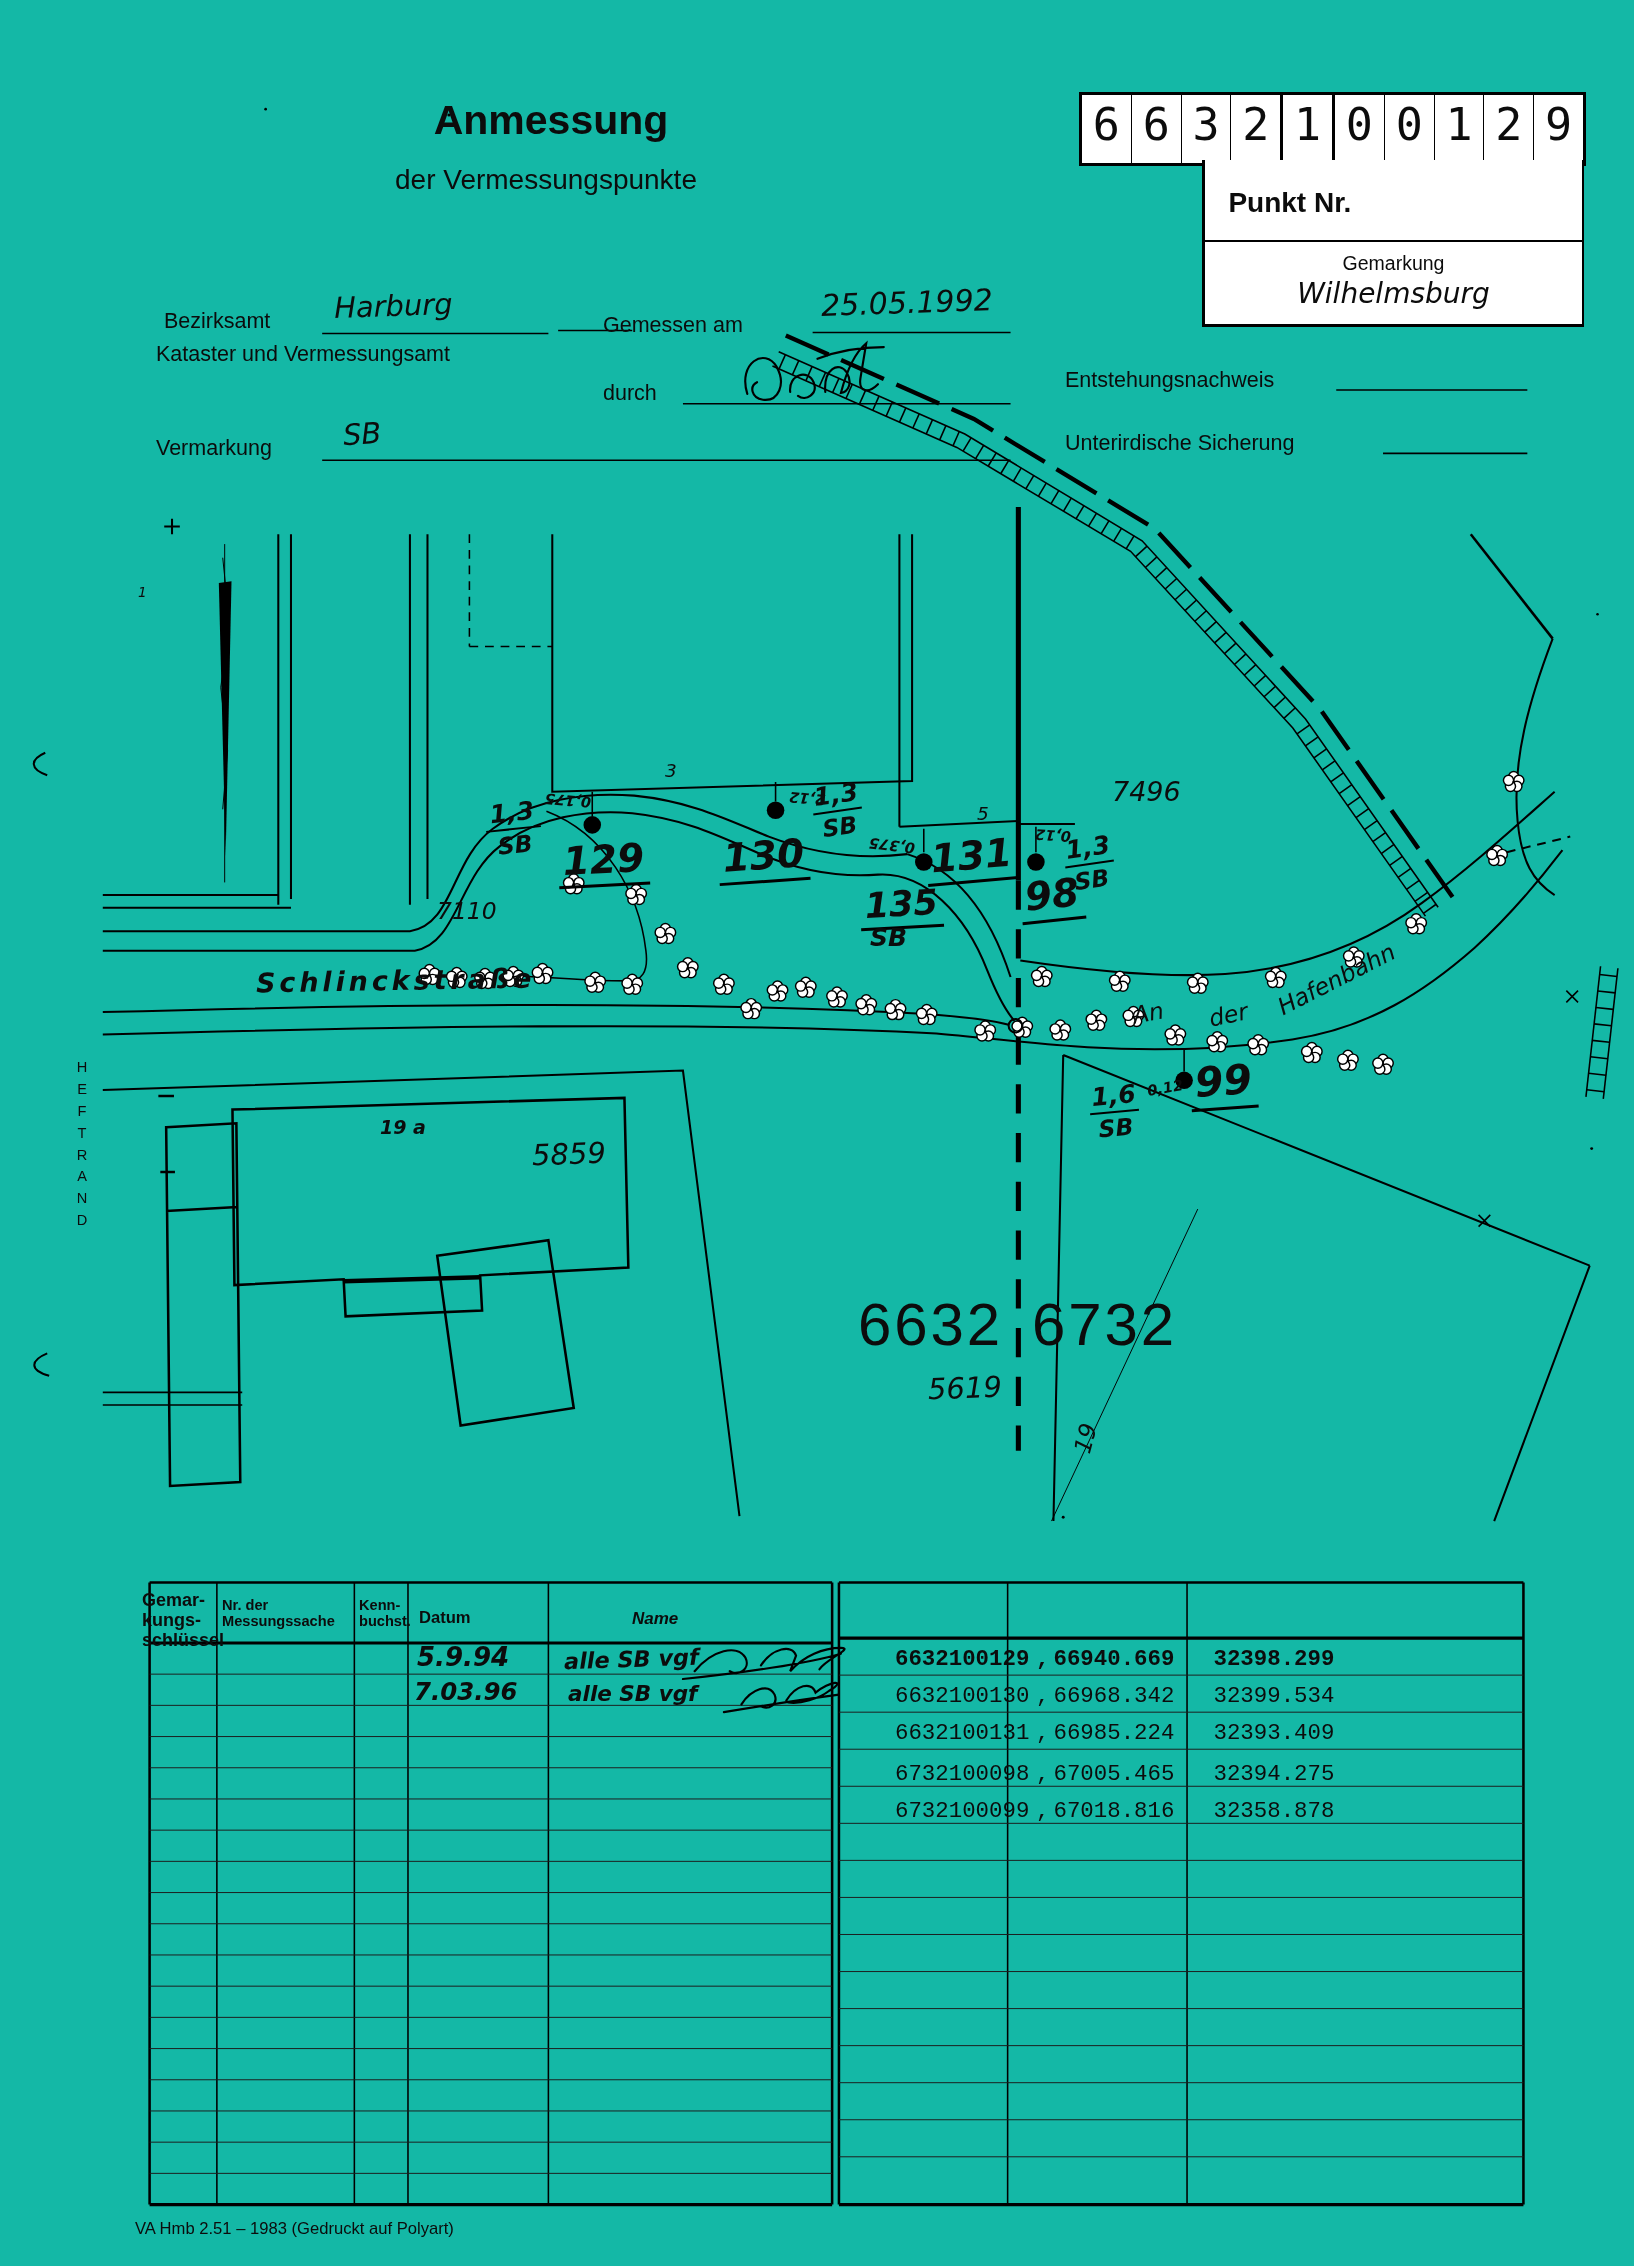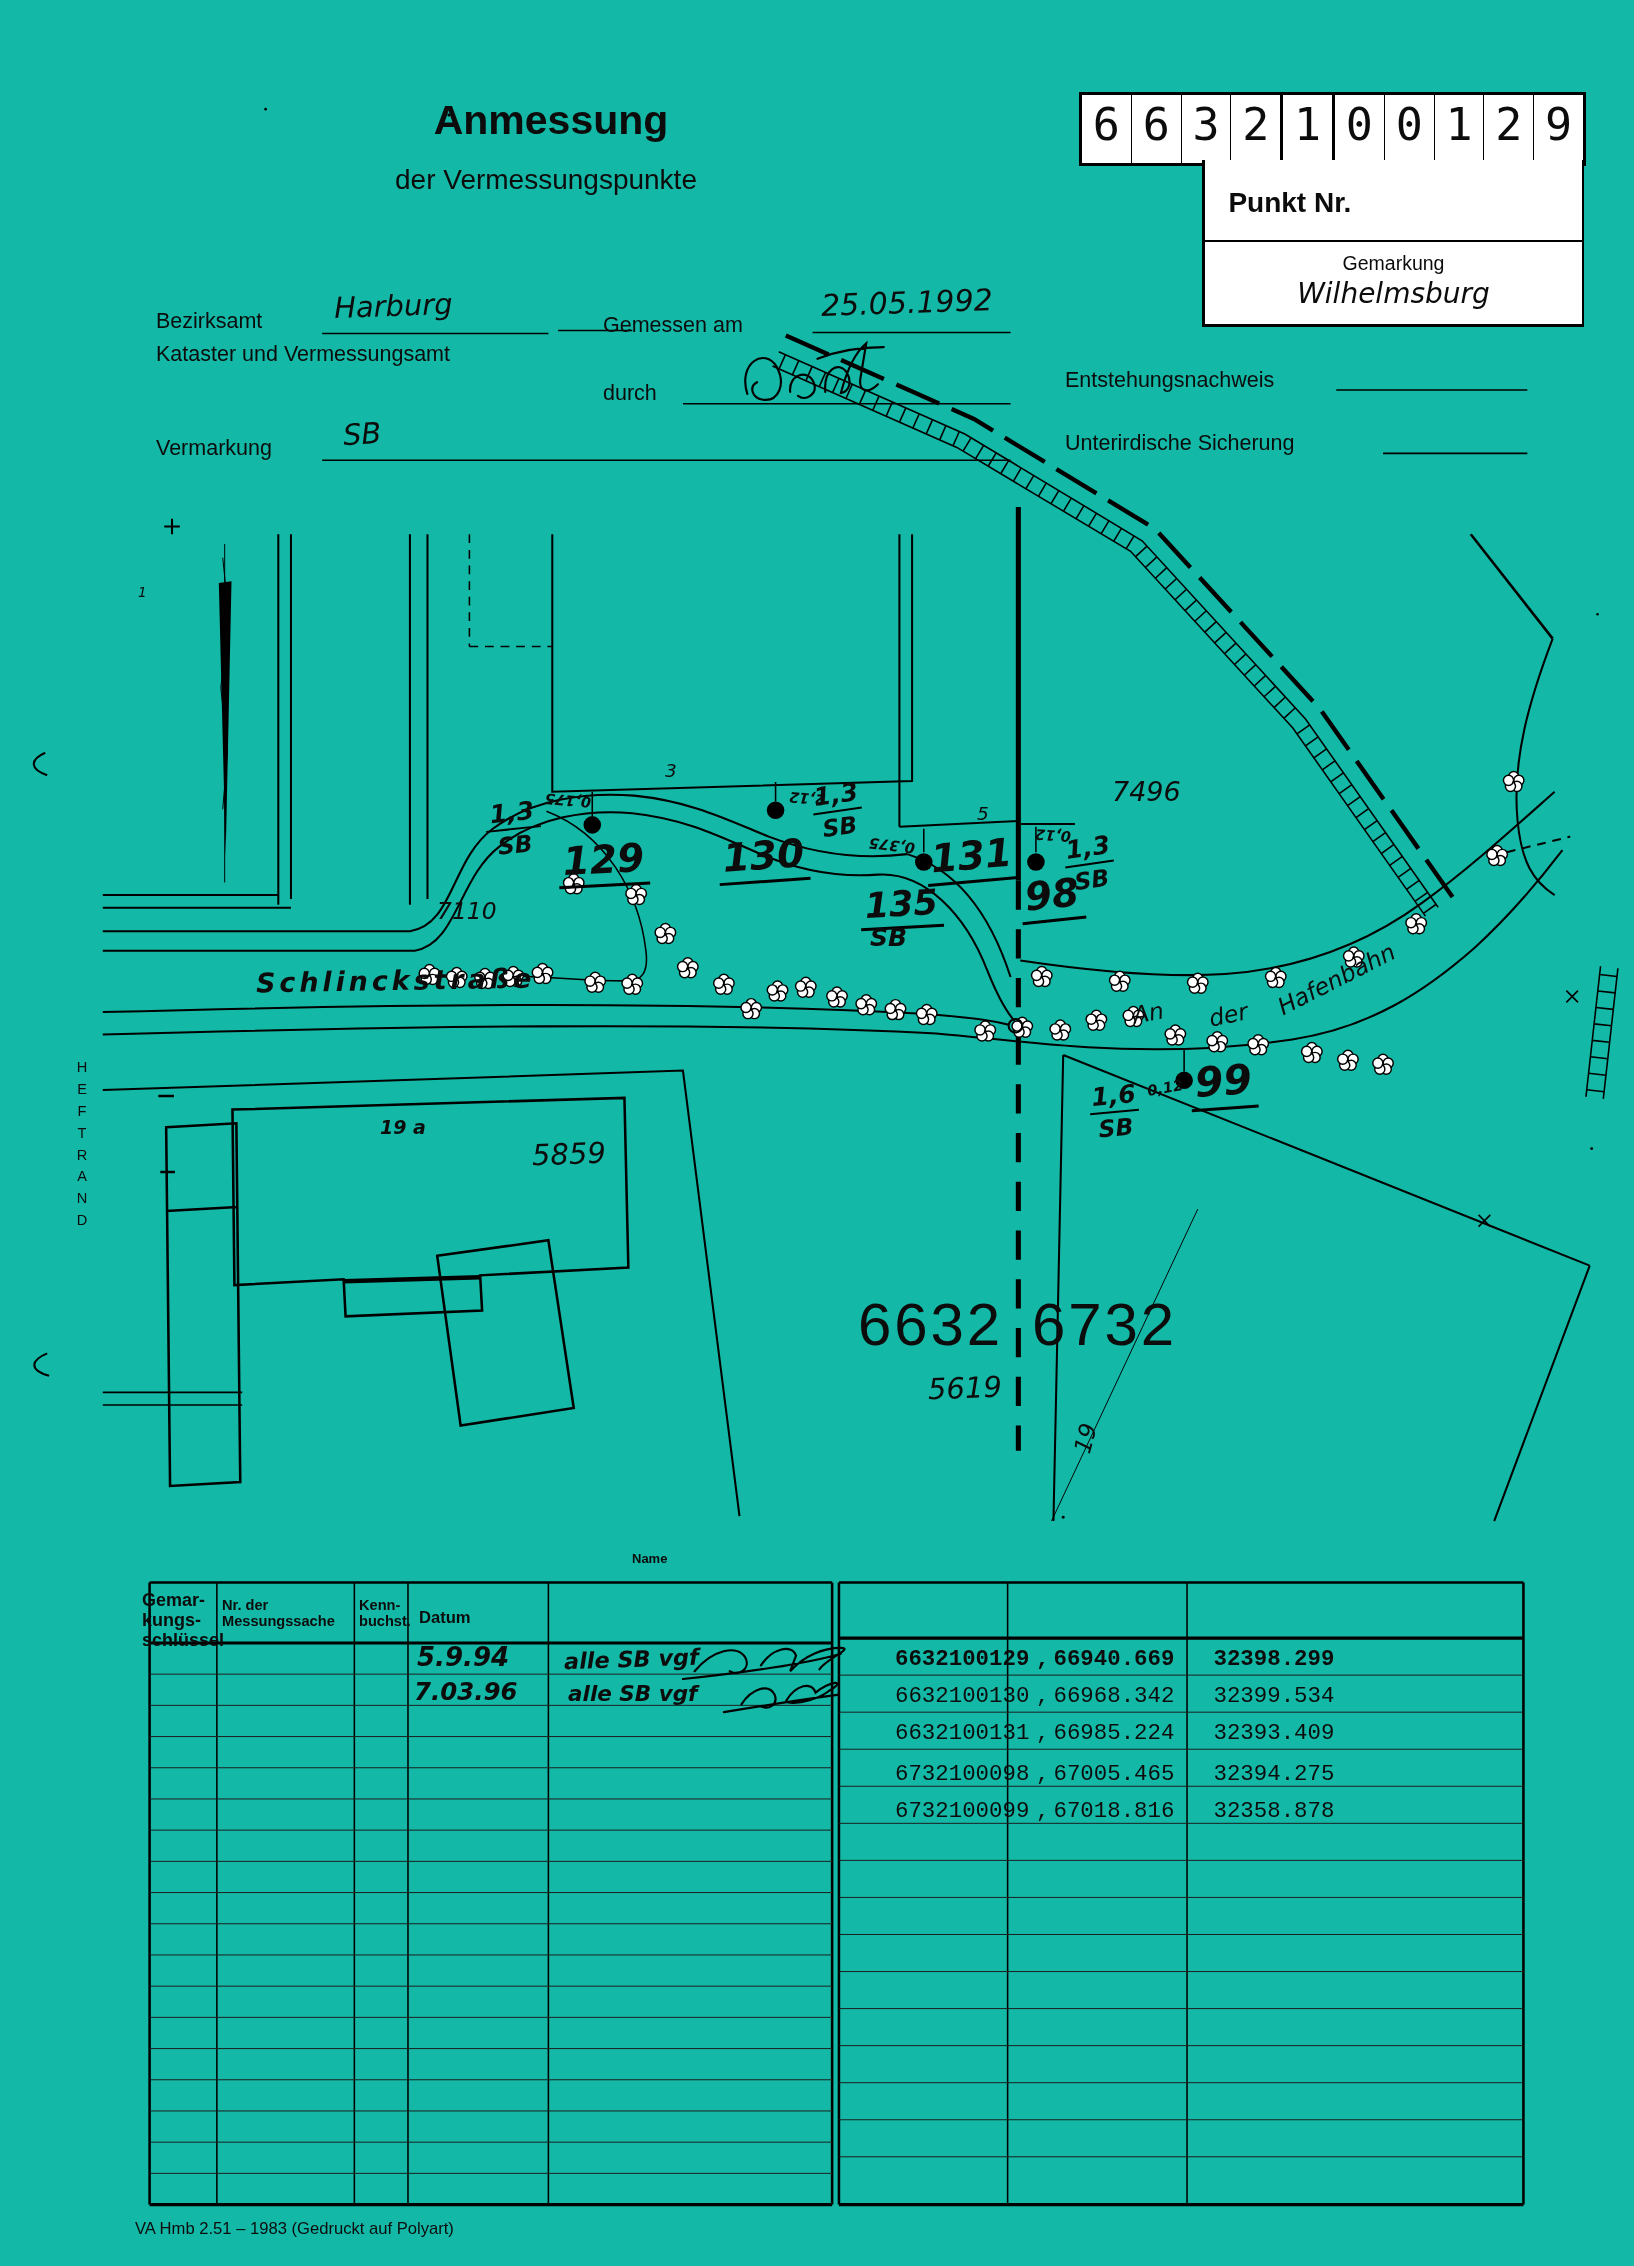--- a/index.html
+++ b/index.html
@@ -479,21 +479,21 @@
     <span class="cell">2</span>
     <span class="cell">9</span>
   </div>
   <div class="punktbox">
     <div class="pl">Punkt Nr.</div>
     <div class="divl"></div>
     <div class="gl">Gemarkung</div>
     <div class="gv hand">Wilhelmsburg</div>
   </div>
 
-  <div class="abs lbl" style="left:156px;top:310px;">Bezirksamt</div>
+  <div class="abs lbl" style="left:164px;top:310px;">Bezirksamt</div>
   <div class="abs hand" style="left:334px;top:291px;font-size:29px;transform:rotate(-2deg);">Harburg</div>
   <div class="abs lbl" style="left:156px;top:343px;">Kataster und Vermessungsamt</div>
   <div class="abs lbl" style="left:603px;top:314px;">Gemessen am</div>
   <div class="abs hand" style="left:821px;top:287px;font-size:30px;transform:rotate(-2deg);">25.05.1992</div>
   <div class="abs lbl" style="left:603px;top:382px;">durch</div>
   <div class="abs lbl" style="left:1065px;top:369px;">Entstehungsnachweis</div>
   <div class="abs lbl" style="left:156px;top:437px;">Vermarkung</div>
   <div class="abs hand" style="left:343px;top:419px;font-size:29px;transform:rotate(-4deg);">SB</div>
   <div class="abs lbl" style="left:1065px;top:432px;">Unterirdische Sicherung</div>
 
@@ -545,21 +545,21 @@
     <span class="num">1,6</span>
     <span class="den">SB</span>
   </div>
   <div class="dist" style="left:1147px;top:1079px;transform:rotate(-10deg);">0,12</div>
   <div class="ptno" style="left:1190px;top:1057px;font-size:41px;transform:rotate(-4deg);">99</div>
 
   <div class="thdr abs" style="left:142px;top:1590px;width:60px;font-size:18px;">Gemar-kungs-schlüssel</div>
   <div class="thdr abs" style="left:222px;top:1597px;width:119px;font-size:14.6px;">Nr. der Messungssache</div>
   <div class="thdr abs" style="left:359px;top:1597px;width:47px;font-size:14.6px;">Kenn-buchst.</div>
   <div class="thdr abs" style="left:419px;top:1609px;font-size:16.6px;">Datum</div>
-  <div class="thdr abs" style="left:632px;top:1552px;font-size:13px;">Name</div>
+  <div class="thdr abs" style="left:632px;top:1609px;font-size:17px;font-style:italic;">Name</div>
 
   <div class="abs hand" style="left:417px;top:1644px;font-size:26px;font-weight:bold;">5.9.94</div>
   <div class="abs hand" style="left:564px;top:1648px;font-size:22.4px;font-weight:bold;transform:rotate(-2deg);">alle SB vgf</div>
   <div class="abs hand" style="left:414px;top:1679px;font-size:24.4px;font-weight:bold;">7.03.96</div>
   <div class="abs hand" style="left:568px;top:1683px;font-size:21.5px;font-weight:bold;">alle SB vgf</div>
 
   <div class="coordrow" style="top:1646px;font-weight:bold;">
     <span class="cid">6632100129</span>
       <span class="ccm">,</span>
       <span class="ce">66940.669</span>

